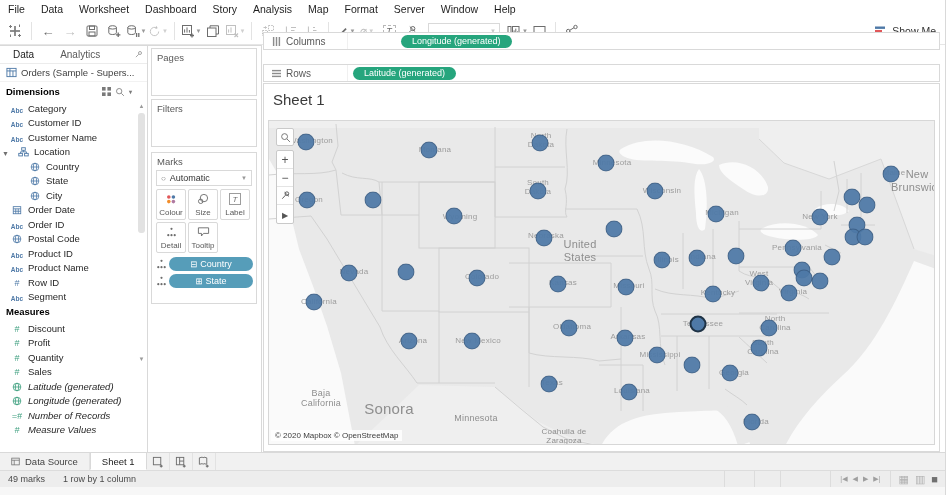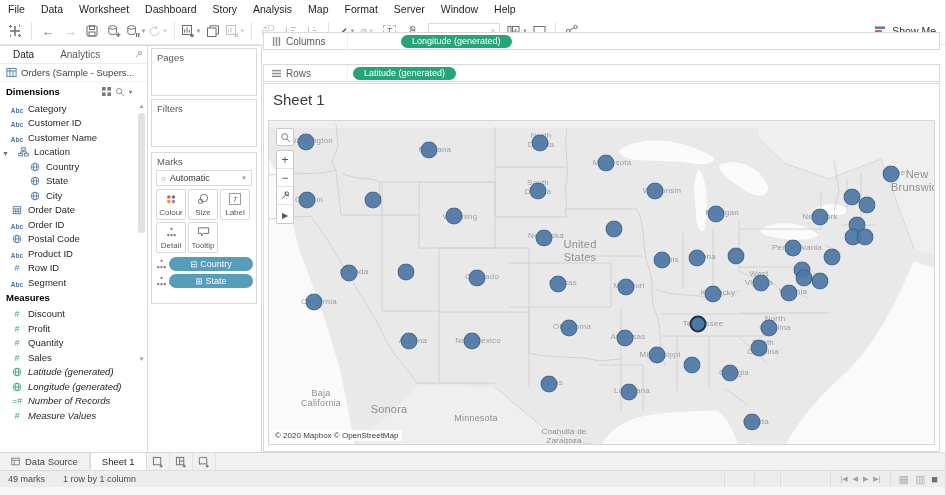--- a/index.html
+++ b/index.html
@@ -414,20 +414,26 @@
             <line x1="1.4" y1="6" x2="10.6" y2="6"></line>
           </svg>
         </span>
         <span>Postal Code</span>
       </div>
       <div class="frow">
         <span class="ficon dim-ic">
           <span class="abc">Abc</span>
         </span>
         <span>Product ID</span>
+      </div>
+      <div class="frow">
+        <span class="ficon dim-ic">
+          <span class="abc">Abc</span>
+        </span>
+        <span>Product Name</span>
       </div>
       <div class="frow">
         <span class="ficon dim-ic">
           <span class="hashic">#</span>
         </span>
         <span>Row ID</span>
       </div>
       <div class="frow">
         <span class="ficon dim-ic">
           <span class="abc">Abc</span>
@@ -697,21 +703,21 @@
         <div class="map-label" style="left: 363px; top: 270px;">Louisiana</div>
         <div class="map-label" style="left: 359px; top: 216px;">Arkansas</div>
         <div class="map-label" style="left: 487px; top: 301px;">Florida</div>
         <div class="map-label" style="left: 625px; top: 52px;">Maine</div>
         <div class="map-label" style="left: 551px; top: 96px;">New York</div>
         <div class="map-label" style="left: 528px; top: 127px;">Pennsylvania</div>
         <div class="map-label" style="left: 648px; top: 60px; font-size: 11px; color: rgb(142, 142, 142);">New
 Brunswick</div>
         <div class="map-label" style="left: 52px; top: 277px; font-size: 9px; color: rgb(142, 142, 142);">Baja
 California</div>
-        <div class="map-label" style="left: 120px; top: 288px; font-size: 11px; color: rgb(142, 142, 142);">Sonora</div>
+        <div class="map-label" style="left: 120px; top: 288px; font-size: 15px; color: rgb(142, 142, 142);">Sonora</div>
         <div class="map-label" style="left: 207px; top: 297px; font-size: 9px; color: rgb(142, 142, 142);">Minnesota</div>
         <div class="map-label" style="left: 295px; top: 315px; font-size: 8px; color: rgb(142, 142, 142);">Coahuila de
 Zaragoza</div>
       </div>
     <div id="map-dots">
         <div class="map-dot" style="left: 37px; top: 21px; background: rgb(78, 121, 167);"></div>
         <div class="map-dot" style="left: 160px; top: 29px; background: rgb(78, 121, 167);"></div>
         <div class="map-dot" style="left: 38px; top: 79px; background: rgb(78, 121, 167);"></div>
         <div class="map-dot" style="left: 104px; top: 79px; background: rgb(78, 121, 167);"></div>
         <div class="map-dot" style="left: 185px; top: 95px; background: rgb(78, 121, 167);"></div>

